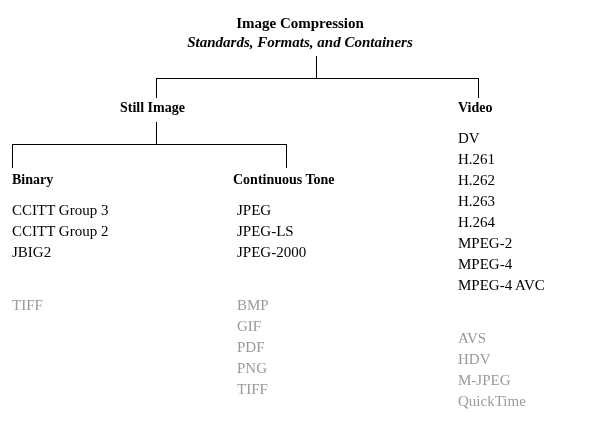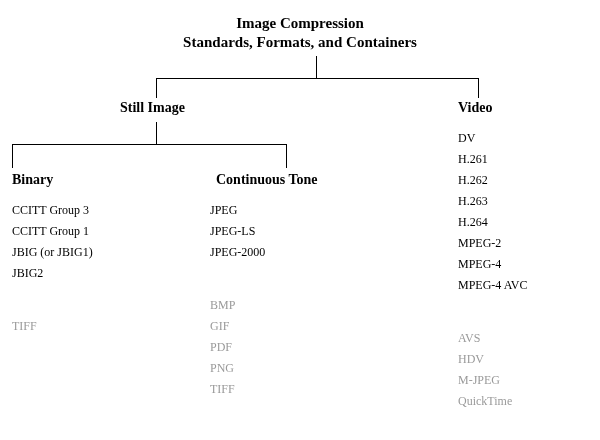--- a/index.html
+++ b/index.html
@@ -22,31 +22,31 @@
   .title {
     position: absolute;
     left: 0;
     top: 14px;
     width: 600px;
     text-align: center;
     font-weight: bold;
     font-size: 15px;
     line-height: 19px;
   }
-  .title .line2 { display: block; }
+  .title .line2 { display: block; font-style: italic; }
 
   .node-label {
     position: absolute;
     font-weight: bold;
     font-size: 14px;
     white-space: nowrap;
   }
   .list {
     position: absolute;
-    font-size: 12px;
+    font-size: 15px;
     line-height: 21px;
     white-space: nowrap;
   }
   .list .item { display: block; }
   .item.dim { color: #9a9a9a; }
   .item.gap { margin-top: 32px; }
 
   
   .vline {
     position: absolute;
@@ -77,30 +77,29 @@
 
   <div class="node-label" style="left:120px; top:100px;">Still Image</div>
   <div class="node-label" style="left:458px; top:100px;">Video</div>
 
   <div class="vline" style="left:156px; top:122px; height:22px;"></div>
   <div class="hline" style="left:12px; top:144px; width:275px;"></div>
   <div class="vline" style="left:12px; top:144px; height:24px;"></div>
   <div class="vline" style="left:286px; top:144px; height:24px;"></div>
 
   <div class="node-label" style="left:12px; top:172px;">Binary</div>
-  <div class="node-label" style="left:216px; top:172px;">Continuous Tone</div>
+  <div class="node-label" style="left:233px; top:172px;">Continuous Tone</div>
 
   <div class="list" style="left:12px; top:200px;">
       <span class="item">CCITT Group 3</span>
-      <span class="item">CCITT Group 1</span>
-      <span class="item">JBIG (or JBIG1)</span>
+      <span class="item">CCITT Group 2</span>
       <span class="item">JBIG2</span>
       <span class="item dim gap">TIFF</span>
     </div>
-  <div class="list" style="left:210px; top:200px;">
+  <div class="list" style="left:237px; top:200px;">
       <span class="item">JPEG</span>
       <span class="item">JPEG-LS</span>
       <span class="item">JPEG-2000</span>
       <span class="item dim gap">BMP</span>
       <span class="item dim">GIF</span>
       <span class="item dim">PDF</span>
       <span class="item dim">PNG</span>
       <span class="item dim">TIFF</span>
     </div>
   <div class="list" style="left:458px; top:128px;">

